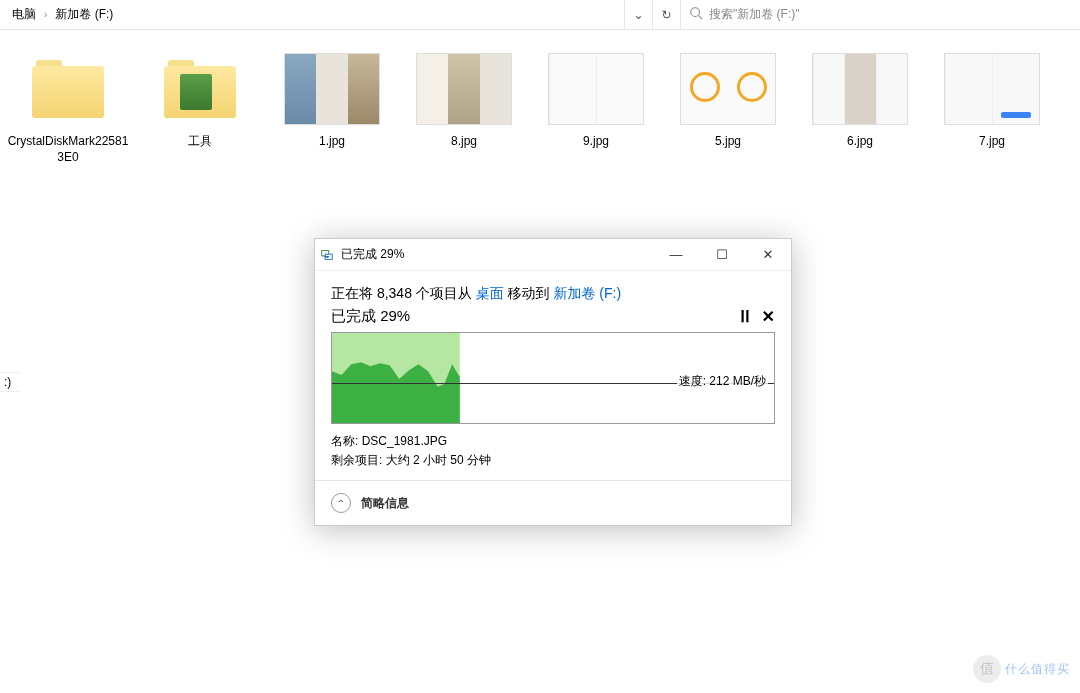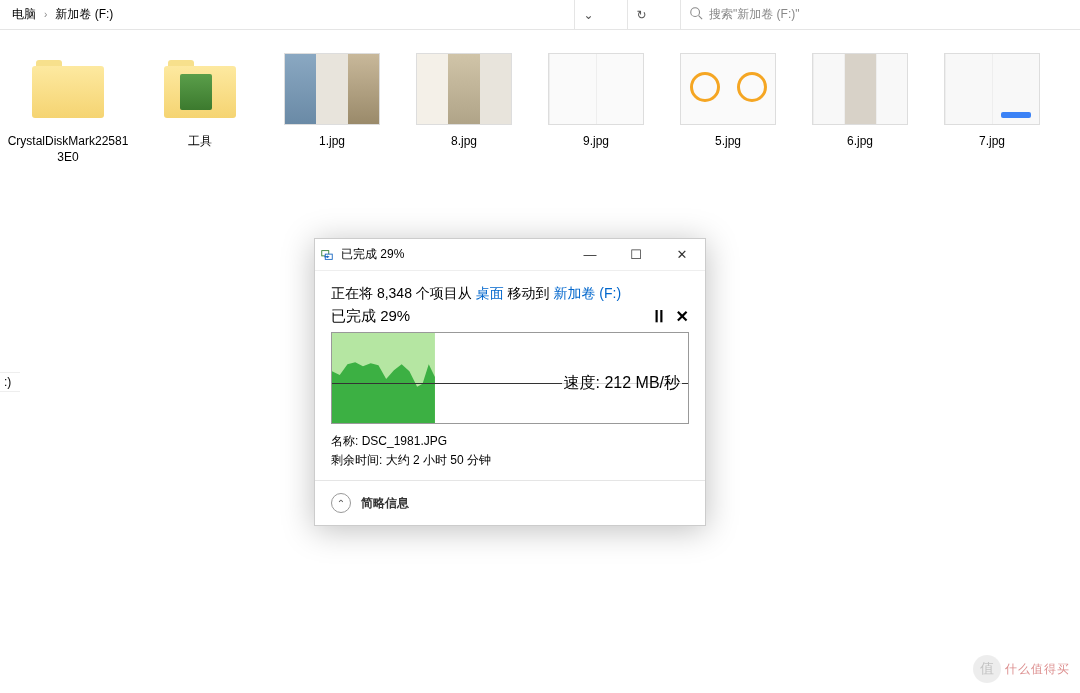--- a/index.html
+++ b/index.html
@@ -1,19 +1,19 @@
 <!DOCTYPE html>
 <html><head>
 <meta charset="utf-8">
 <style>
 * { box-sizing: border-box; margin: 0; padding: 0; }
 body { font-family: "Microsoft YaHei", "Segoe UI", sans-serif; font-size: 12px; background: #fff; color: #000; width: 1080px; height: 693px; overflow: hidden; position: relative; }
 
 
-.addr-row { display: flex; align-items: center; height: 30px; border-bottom: 1px solid #e5e5e5; gap: 25px; }
+.addr-row { display: flex; align-items: center; height: 30px; border-bottom: 1px solid #e5e5e5; }
 .breadcrumb { flex: 1; display: flex; align-items: center; padding: 0 8px; height: 100%; }
 .breadcrumb span { padding: 0 4px; }
 .bc-chevron { color: #888; padding: 0 6px; font-size: 10px; }
 .addr-dropdown { width: 28px; height: 100%; display: flex; align-items: center; justify-content: center; border-left: 1px solid #e5e5e5; color: #555; }
 .addr-refresh { width: 28px; height: 100%; display: flex; align-items: center; justify-content: center; border-left: 1px solid #e5e5e5; color: #555; }
 .search-box { width: 400px; height: 100%; border-left: 1px solid #e5e5e5; display: flex; align-items: center; padding: 0 8px; color: #888; }
 .search-box .si { margin-right: 6px; }
 
 
 .file-area { padding: 20px 2px; display: flex; flex-wrap: wrap; align-items: flex-start; }
@@ -42,49 +42,49 @@
 .t5 .ring::after { content: ""; position: absolute; top: 18px; left: 50%; transform: translateX(-50%); width: 24px; height: 24px; border: 3px solid #f5a623; border-radius: 50%; }
 .t6 > div, .t7 > div { background: #f8f8f8; border-left: 1px solid #eee; }
 .t6 .mid { background: #d8d2c8; }
 .t7 .bot { position: relative; }
 .t7 .bot::after { content:""; position:absolute; bottom:6px; left:8px; right:8px; height:6px; background:#3b82f6; border-radius:2px; }
 
 
 .side-hint { position: absolute; left: 0; top: 372px; width: 20px; padding: 2px 4px; font-size: 12px; color: #000; border-top: 1px solid #eee; border-bottom: 1px solid #eee; }
 
 
-.dialog { position: absolute; left: 314px; top: 238px; width: 392px; background: #fff; box-shadow: 0 4px 30px rgba(0,0,0,0.25); border: 1px solid #ccc; }
+.dialog { position: absolute; left: 314px; top: 238px; width: 478px; background: #fff; box-shadow: 0 4px 30px rgba(0,0,0,0.25); border: 1px solid #ccc; }
 .dlg-title { height: 32px; display: flex; align-items: center; border-bottom: 1px solid #eee; }
 .dlg-title-icon { width: 24px; display: flex; align-items: center; justify-content: center; }
 .dlg-title-text { flex: 1; font-size: 12px; padding-left: 2px; }
 .dlg-btn { width: 46px; height: 32px; display: flex; align-items: center; justify-content: center; font-size: 13px; color: #333; }
 
 .dlg-body { padding: 14px 16px 10px; }
 .moving-line { font-size: 14px; margin-bottom: 4px; }
 .moving-line a { color: #0066cc; text-decoration: none; }
 .done-row { display: flex; align-items: center; justify-content: space-between; margin-bottom: 6px; }
 .done-text { font-size: 15px; }
 .done-ctrls span { display: inline-block; width: 22px; text-align: right; font-size: 16px; font-weight: bold; cursor: pointer; }
 
 .graph { position: relative; width: 100%; height: 92px; border: 1px solid #999; background: #fff; margin-bottom: 8px; }
 .graph svg { position: absolute; inset: 0; width: 100%; height: 100%; }
-.speed-label { position: absolute; right: 6px; top: 40px; font-size: 16px; background: rgba(255,255,255,0.8); padding: 0 2px; }
+.speed-label { position: absolute; right: 6px; top: 40px; font-size: 12px; background: rgba(255,255,255,0.8); padding: 0 2px; }
 .speed-line { position: absolute; left: 0; right: 0; top: 50px; border-top: 1px solid #333; }
 
 .detail-line { font-size: 12px; line-height: 1.6; }
 
 .dlg-foot { border-top: 1px solid #e5e5e5; padding: 12px 16px; display: flex; align-items: center; }
 .chev-circle { width: 20px; height: 20px; border: 1px solid #999; border-radius: 50%; display: flex; align-items: center; justify-content: center; font-size: 10px; color: #555; margin-right: 10px; }
 .foot-text { font-size: 12px; color: #0066cc; font-weight: bold; }
 .foot-text.plain { color: #333; }
 
 
 .watermark { position: absolute; right: 10px; bottom: 10px; display: flex; align-items: center; opacity: 0.5; }
 .wm-circle { width: 28px; height: 28px; border-radius: 50%; background: #ddd; display: flex; align-items: center; justify-content: center; font-size: 14px; color: #888; margin-right: 4px; }
-.wm-text { font-size: 12px; color: #b91c1c; letter-spacing: 1px; }
+.wm-text { font-size: 12px; color: #3b82f6; letter-spacing: 1px; }
 </style>
 </head>
 <body>
 
 <div class="addr-row">
   <div class="breadcrumb">
     <span>电脑</span>
     <span class="bc-chevron">›</span>
     <span>新加卷 (F:)</span>
   </div>
@@ -220,21 +220,21 @@
         <rect x="0" y="0" width="133" height="92" fill="#b5e6a2"></rect>
         <polygon points="0,39 10,43 20,32 30,30 40,34 50,31 60,33 70,47 80,38 90,32 100,39 110,55 117,52 125,32 133,45 133,92 0,92" fill="#3cb043"></polygon>
       </svg>
       <div class="speed-line"></div>
       <div class="speed-label">
         <span>速度: </span><span>212 MB/秒</span>
       </div>
     </div>
 
     <div class="detail-line"><span>名称: </span><span>DSC_1981.JPG</span></div>
-    <div class="detail-line"><span>剩余时间: </span><span>大约 2 小时 50 分钟</span></div>
+    <div class="detail-line"><span>剩余项目: </span><span>大约 2 小时 50 分钟</span></div>
   </div>
 
   <div class="dlg-foot">
     <div class="chev-circle">⌃</div>
     <div class="foot-text plain">简略信息</div>
   </div>
 </div>
 
 <div class="watermark">
   <div class="wm-circle">值</div>

